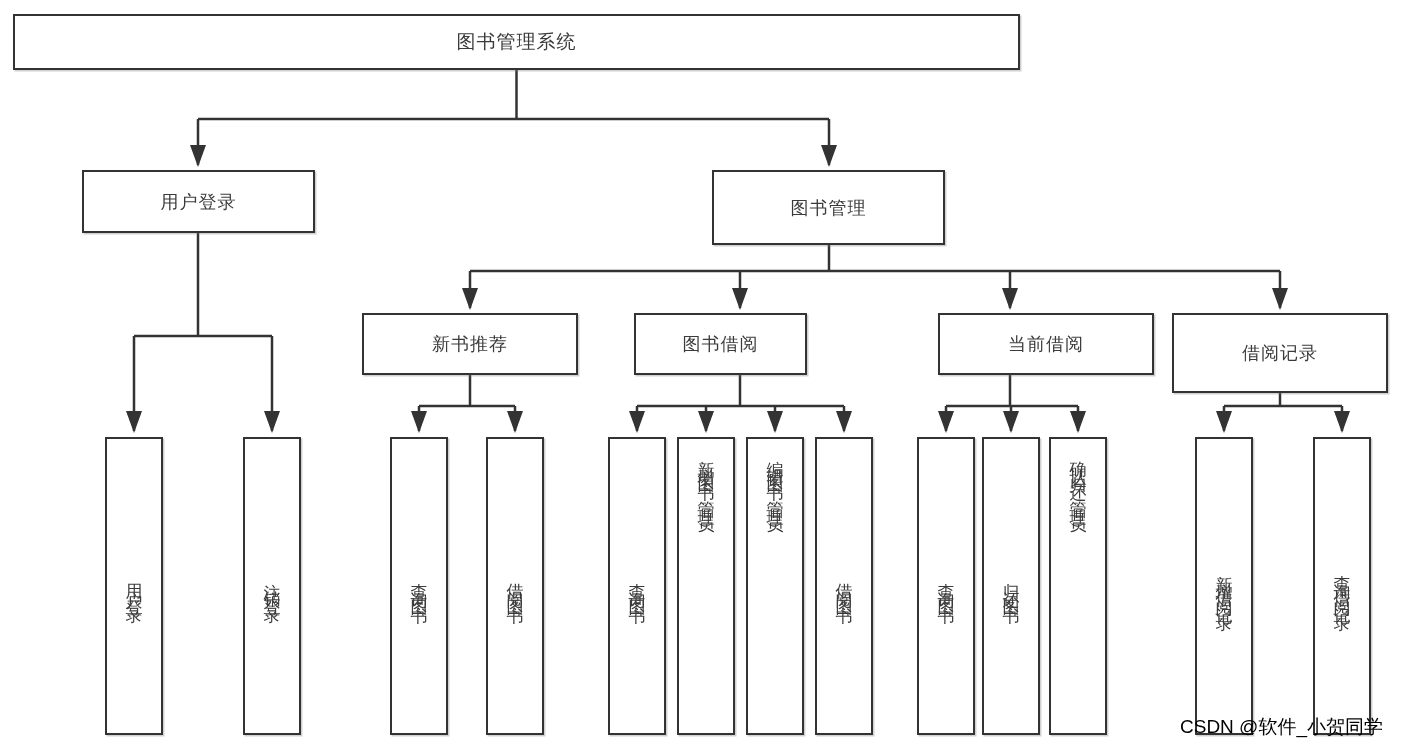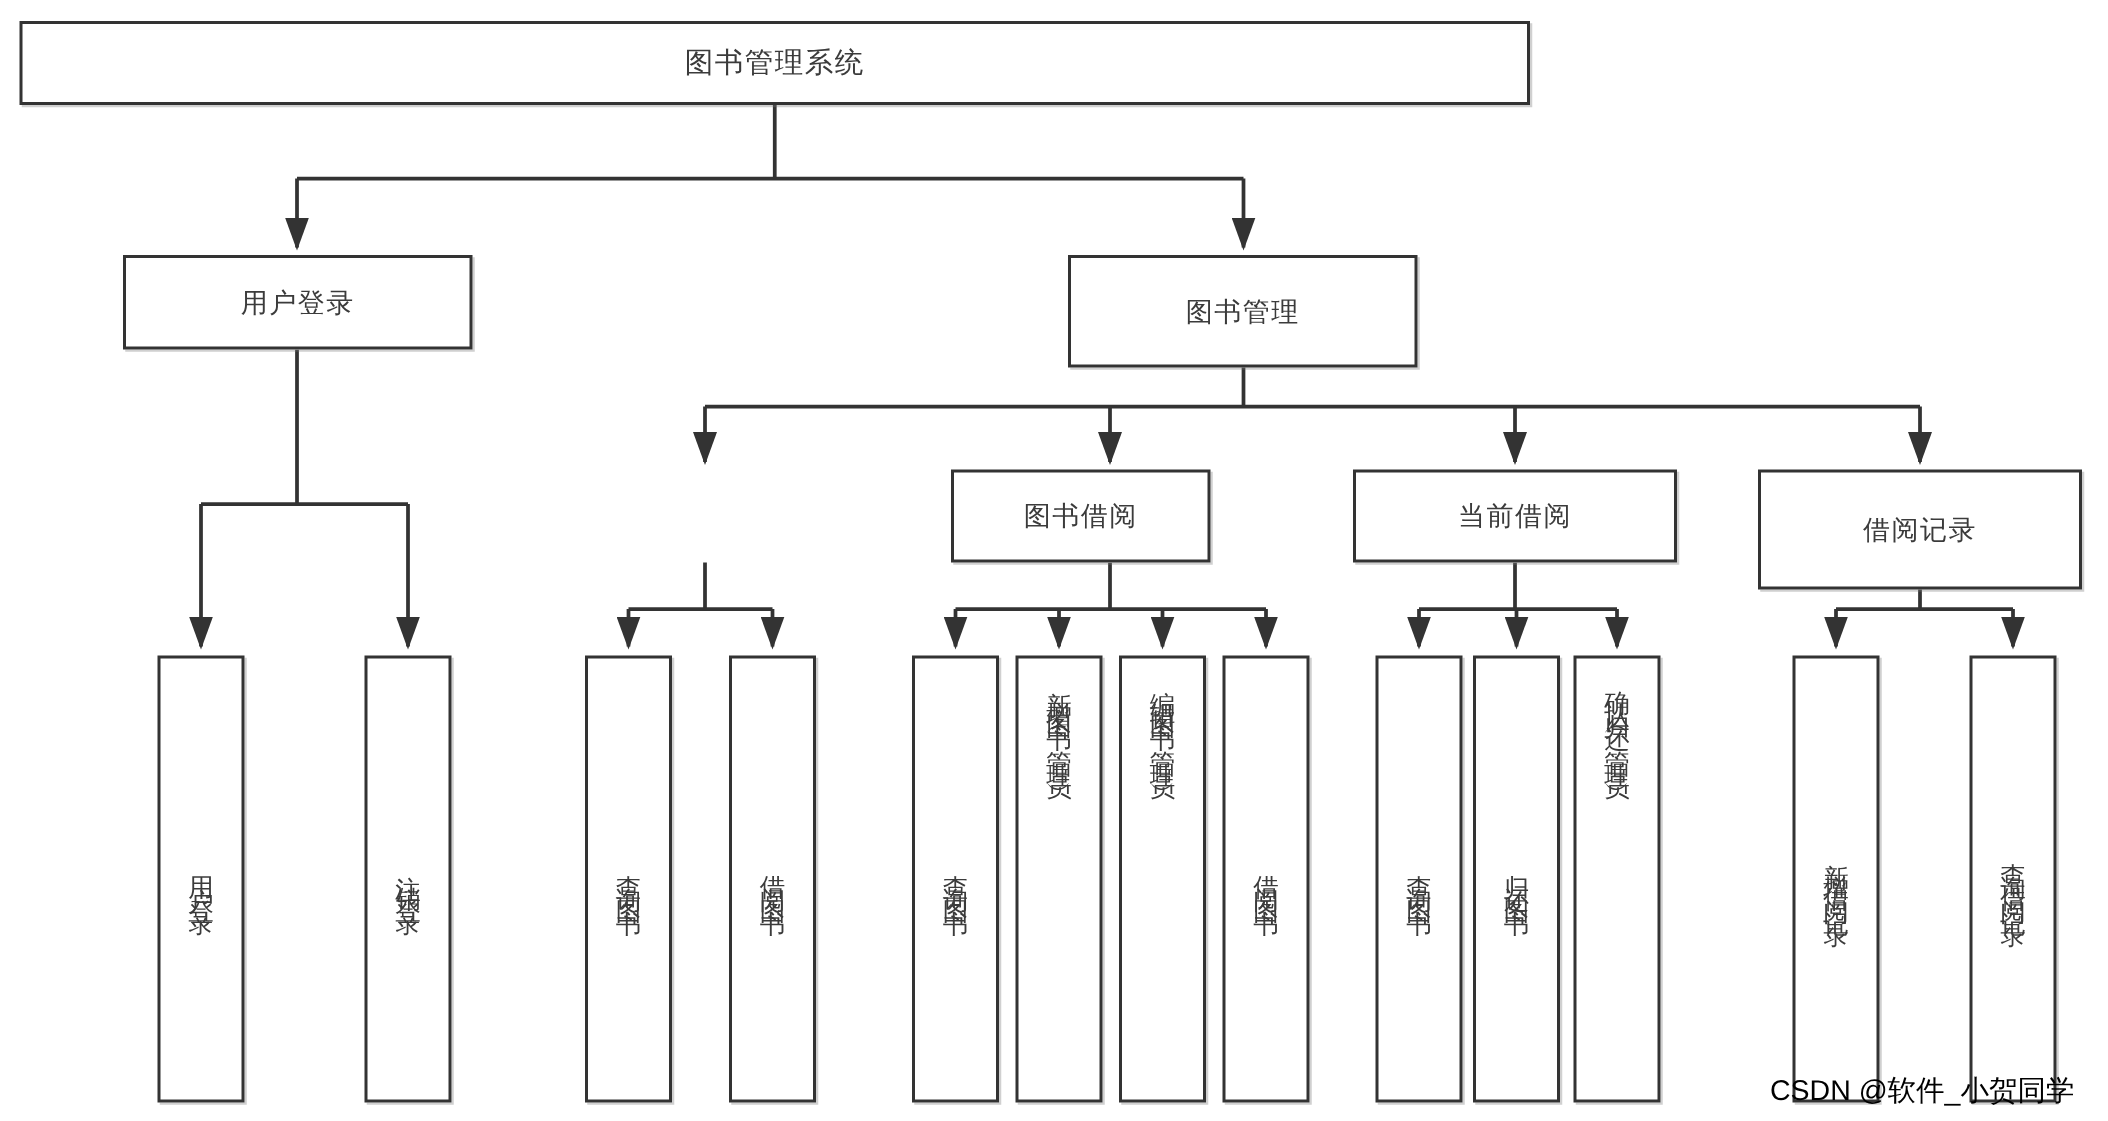--- a/index.html
+++ b/index.html
@@ -119,22 +119,23 @@
       <path d="M1224,406 V431" marker-end="url(#arrow)"></path>
       <path d="M1342,406 V431" marker-end="url(#arrow)"></path>
     </g>
   </svg>
 
   <div class="node h root" style="left:13px;top:14px;width:1007px;height:56px">图书管理系统</div>
 
   <div class="node h" style="left:82px;top:170px;width:233px;height:63px">用户登录</div>
   <div class="node h" style="left:712px;top:170px;width:233px;height:75px">图书管理</div>
 
+  <div class="node h" style="left:362px;top:313px;width:216px;height:62px">新书推荐</div>
   <div class="node h" style="left:634px;top:313px;width:173px;height:62px">图书借阅</div>
-  <div class="node h" style="left:902px;top:313px;width:216px;height:62px">当前借阅</div>
+  <div class="node h" style="left:938px;top:313px;width:216px;height:62px">当前借阅</div>
   <div class="node h" style="left:1172px;top:313px;width:216px;height:80px">借阅记录</div>
 
   <div class="node v" style="left:105px;top:437px">
     <span>用户登录</span>
   </div>
   <div class="node v" style="left:243px;top:437px">
     <span>注销登录</span>
   </div>
   <div class="node v" style="left:390px;top:437px">
     <span>查询图书</span>

